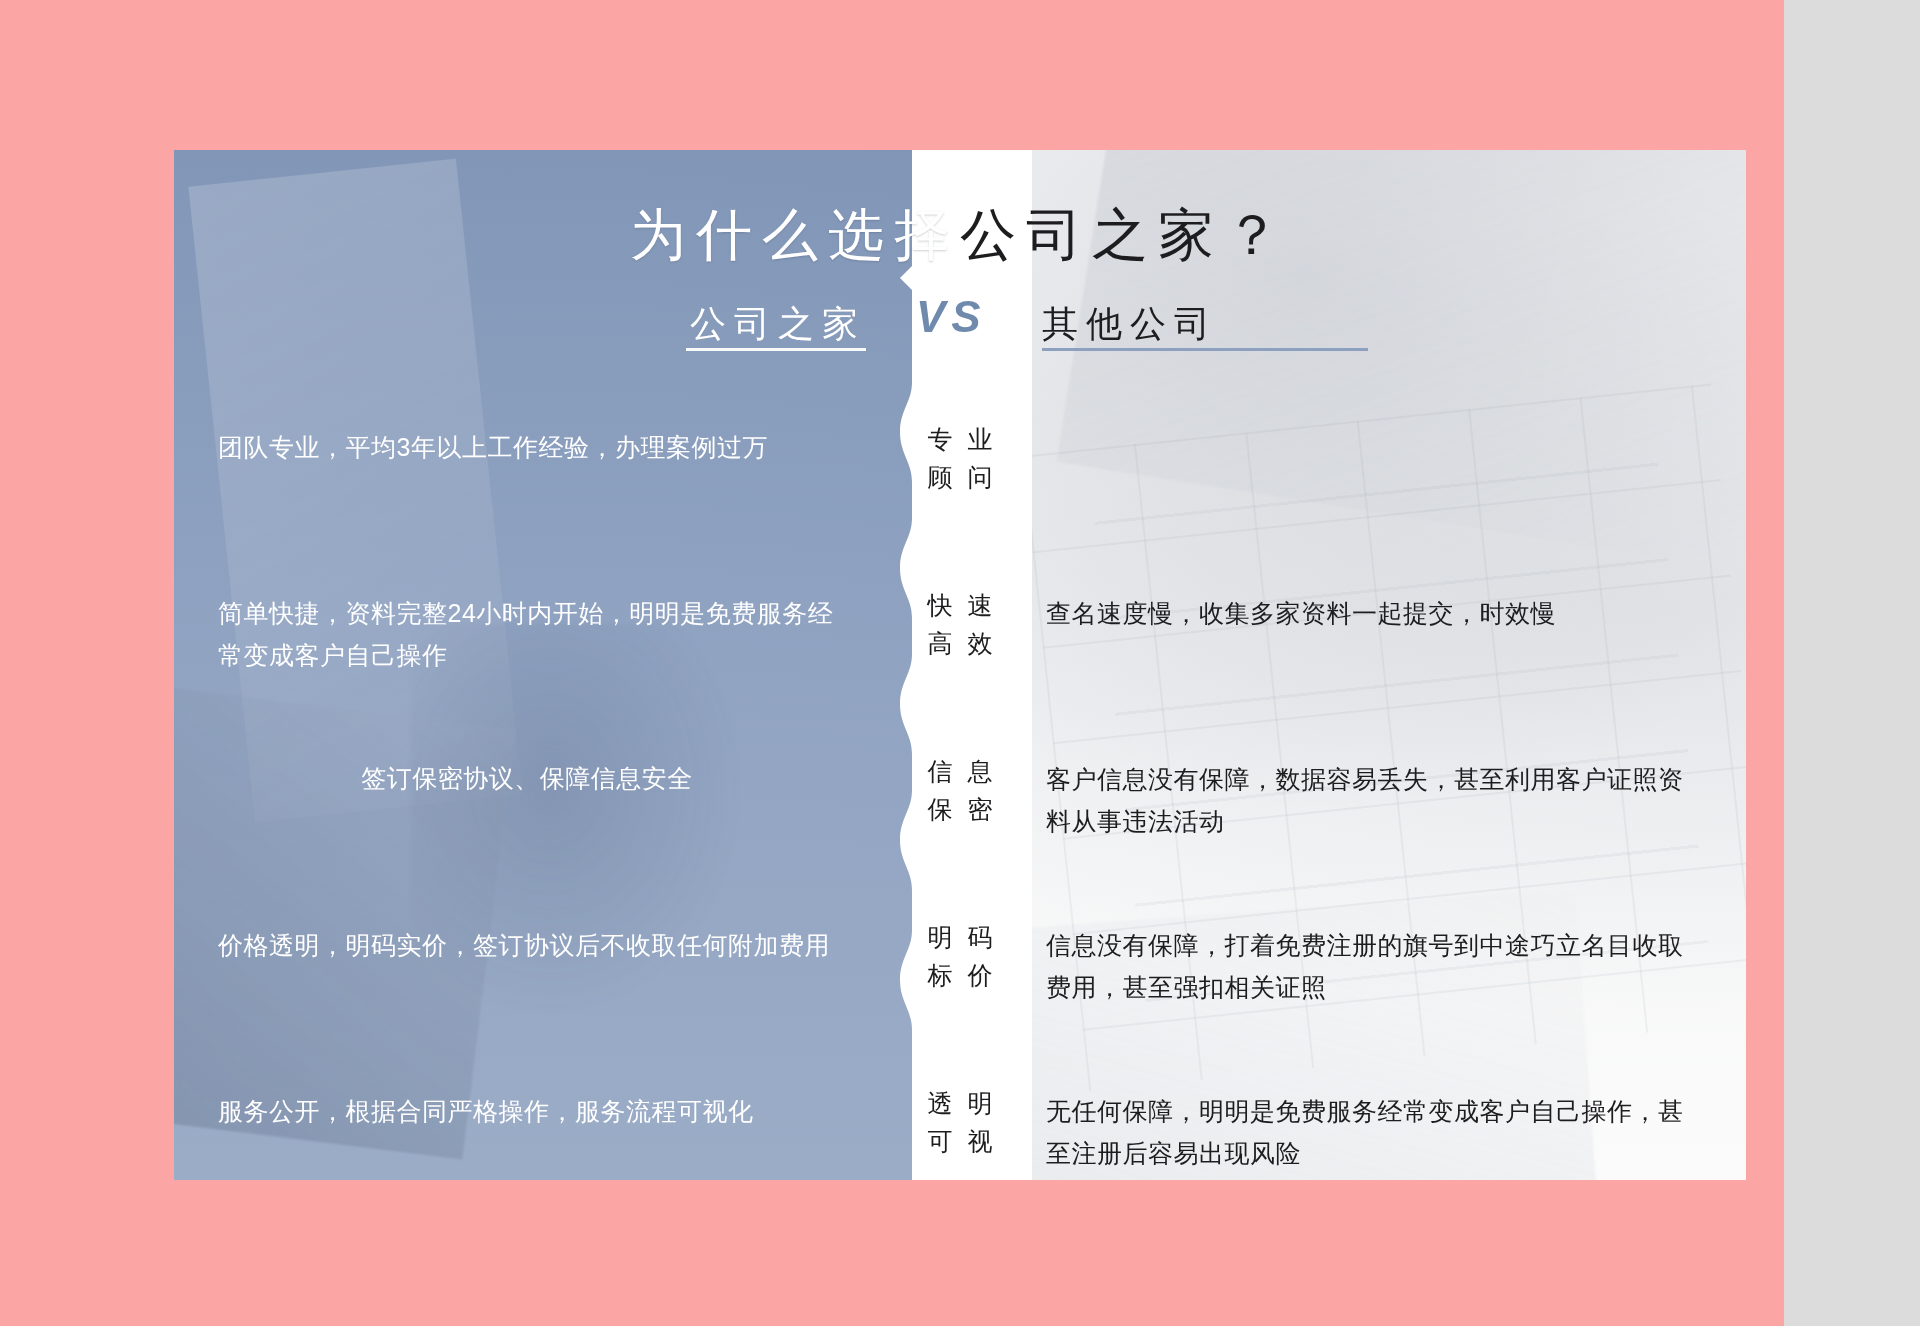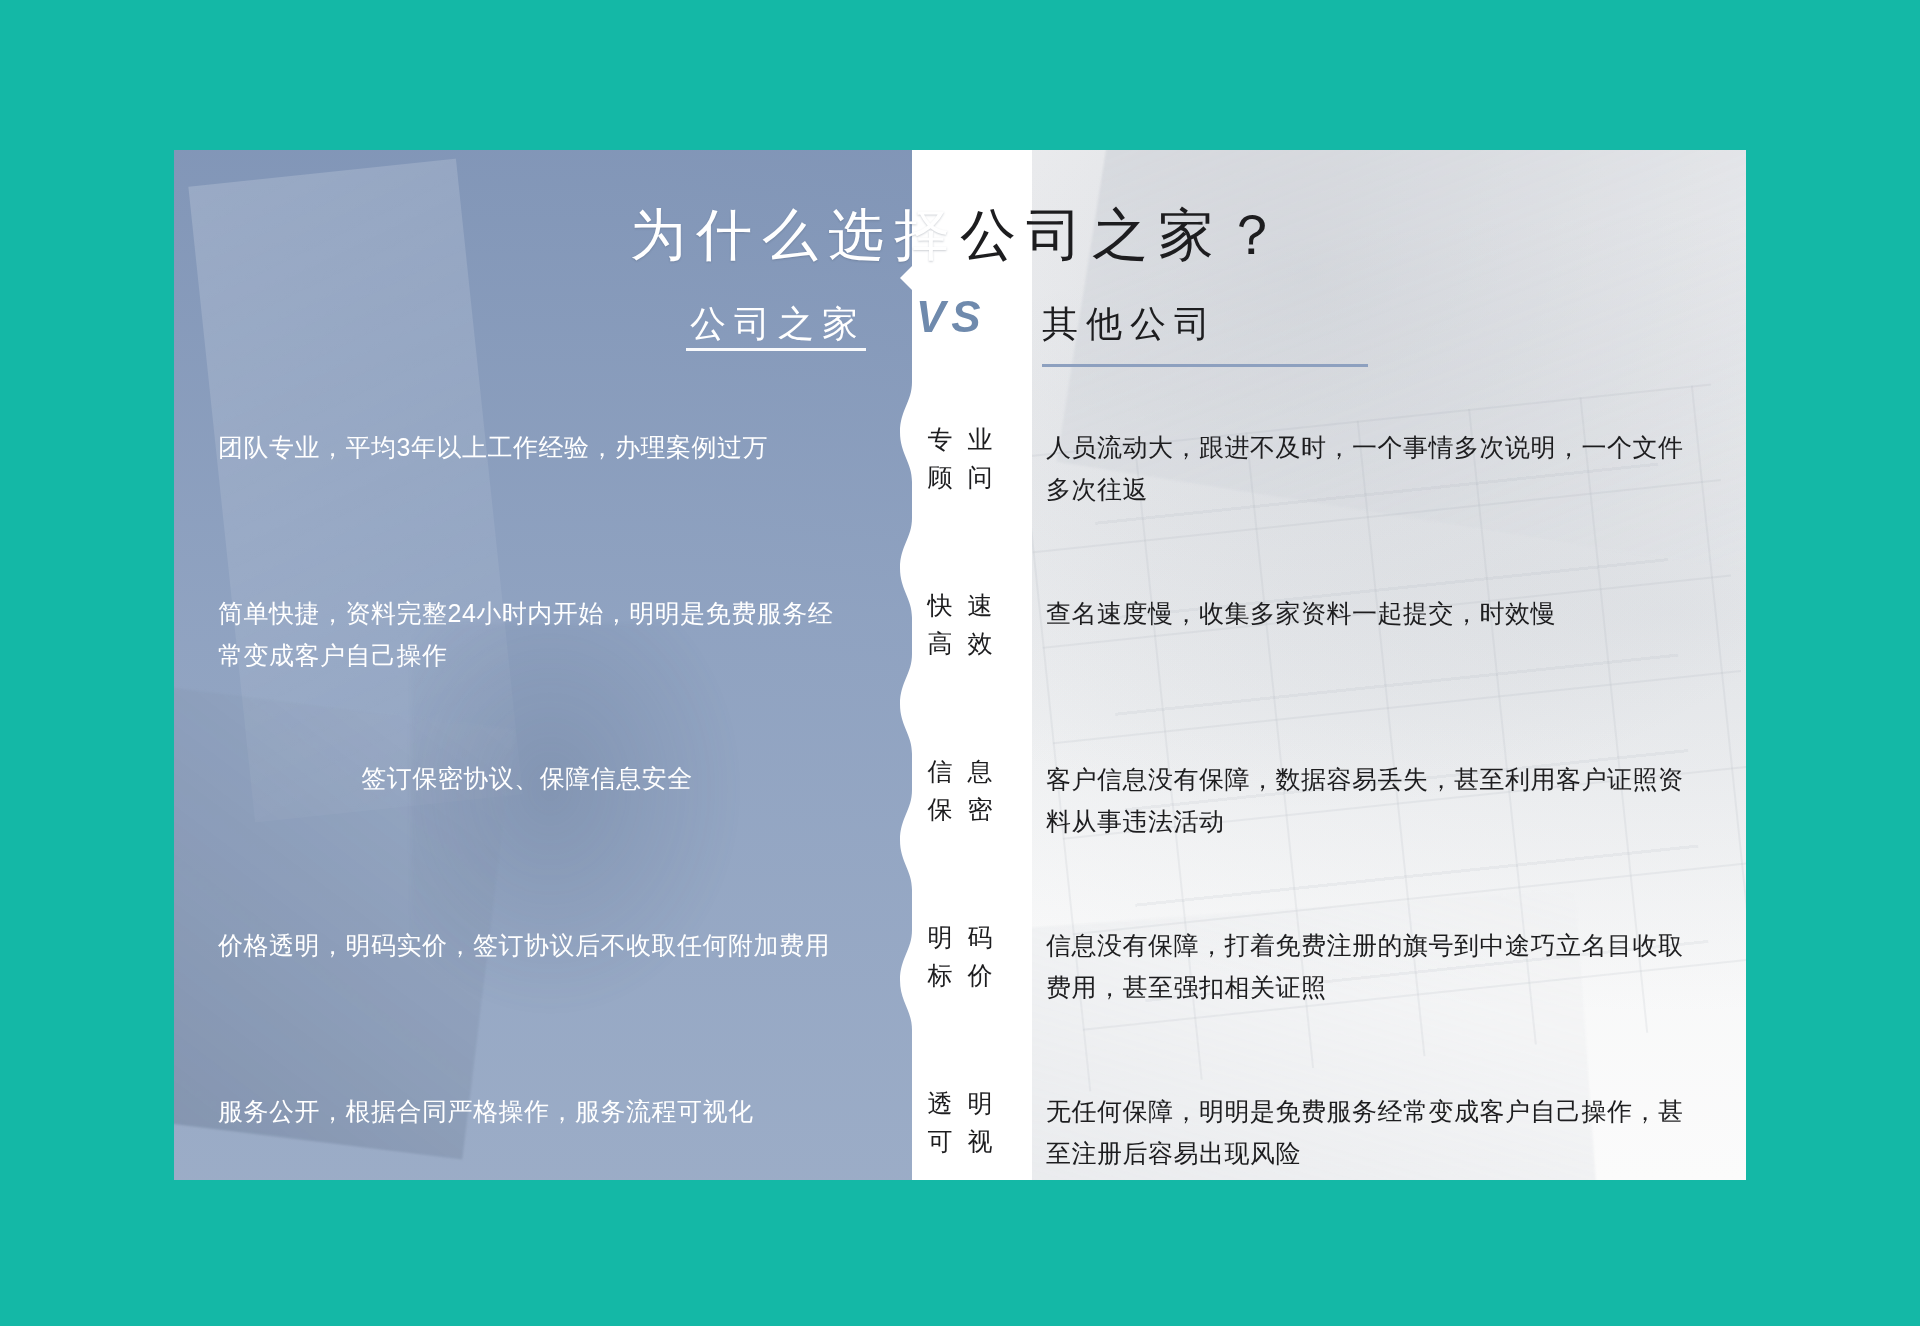--- a/index.html
+++ b/index.html
@@ -7,23 +7,23 @@
     padding: 0;
     background: #dcdcdc;
     width: 1920px;
     height: 1326px;
     font-family: "Liberation Sans", sans-serif;
     overflow: hidden;
   }
 
   .stage {
     position: relative;
-    width: 1920px;
+    width: 1784px;
     height: 1326px;
-    background: #14b8a6;
+    background: #fca5a5;
   }
 
   
   .poster {
     position: absolute;
     left: 174px;
     top: 150px;
     width: 1572px;
     height: 1030px;
     overflow: hidden;
@@ -182,21 +182,21 @@
     right: 0;
     bottom: 0;
     height: 3px;
     background: #ffffff;
     opacity: 0.95;
   }
   .side-label.right {
     left: 868px;
     top: 16px;
     color: #1d1d1f;
-    padding-bottom: 18px;
+    padding-bottom: 2px;
     min-width: 316px;
   }
   .side-label.right::after {
     content: "";
     position: absolute;
     left: 0;
     right: -10px;
     bottom: 0;
     height: 3px;
     background: #8da0bf;
@@ -327,21 +327,20 @@
     </div>
 
     <div class="rows">
 
       <div class="row">
         <div class="left-text">团队专业，平均3年以上工作经验，办理案例过万</div>
         <div class="badge">
           <span>专 业</span>
           <span>顾 问</span>
         </div>
-        <div class="right-text">人员流动大，跟进不及时，一个事情多次说明，一个文件多次往返</div>
       </div>
 
       <div class="row">
         <div class="left-text">简单快捷，资料完整24小时内开始，明明是免费服务经常变成客户自己操作</div>
         <div class="badge">
           <span>快 速</span>
           <span>高 效</span>
         </div>
         <div class="right-text">查名速度慢，收集多家资料一起提交，时效慢</div>
       </div>

